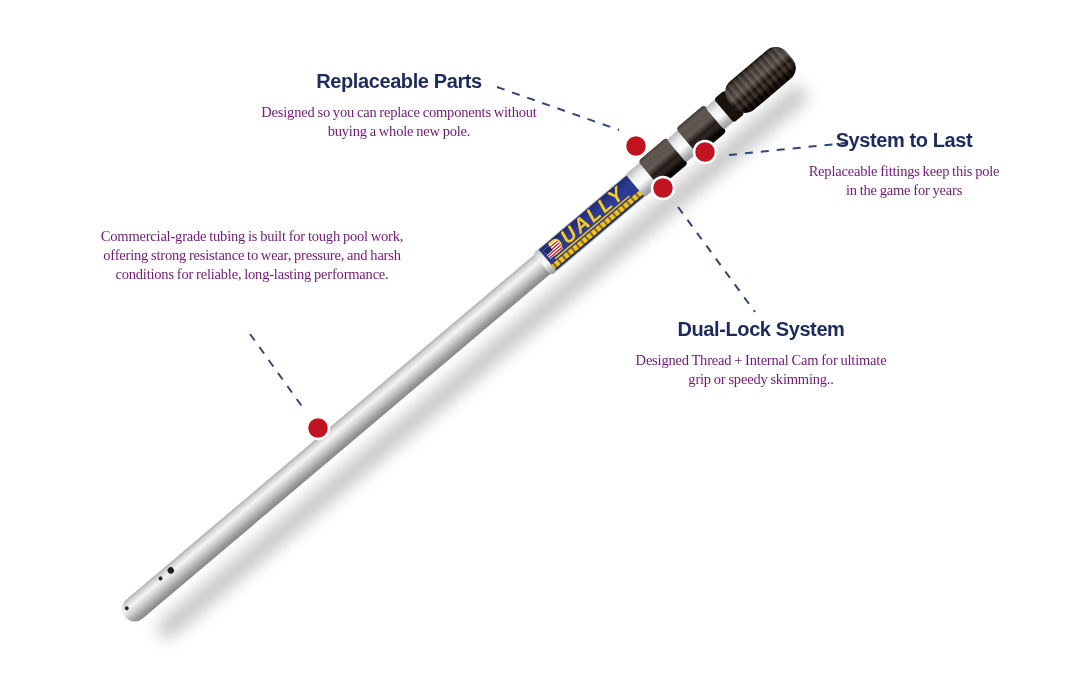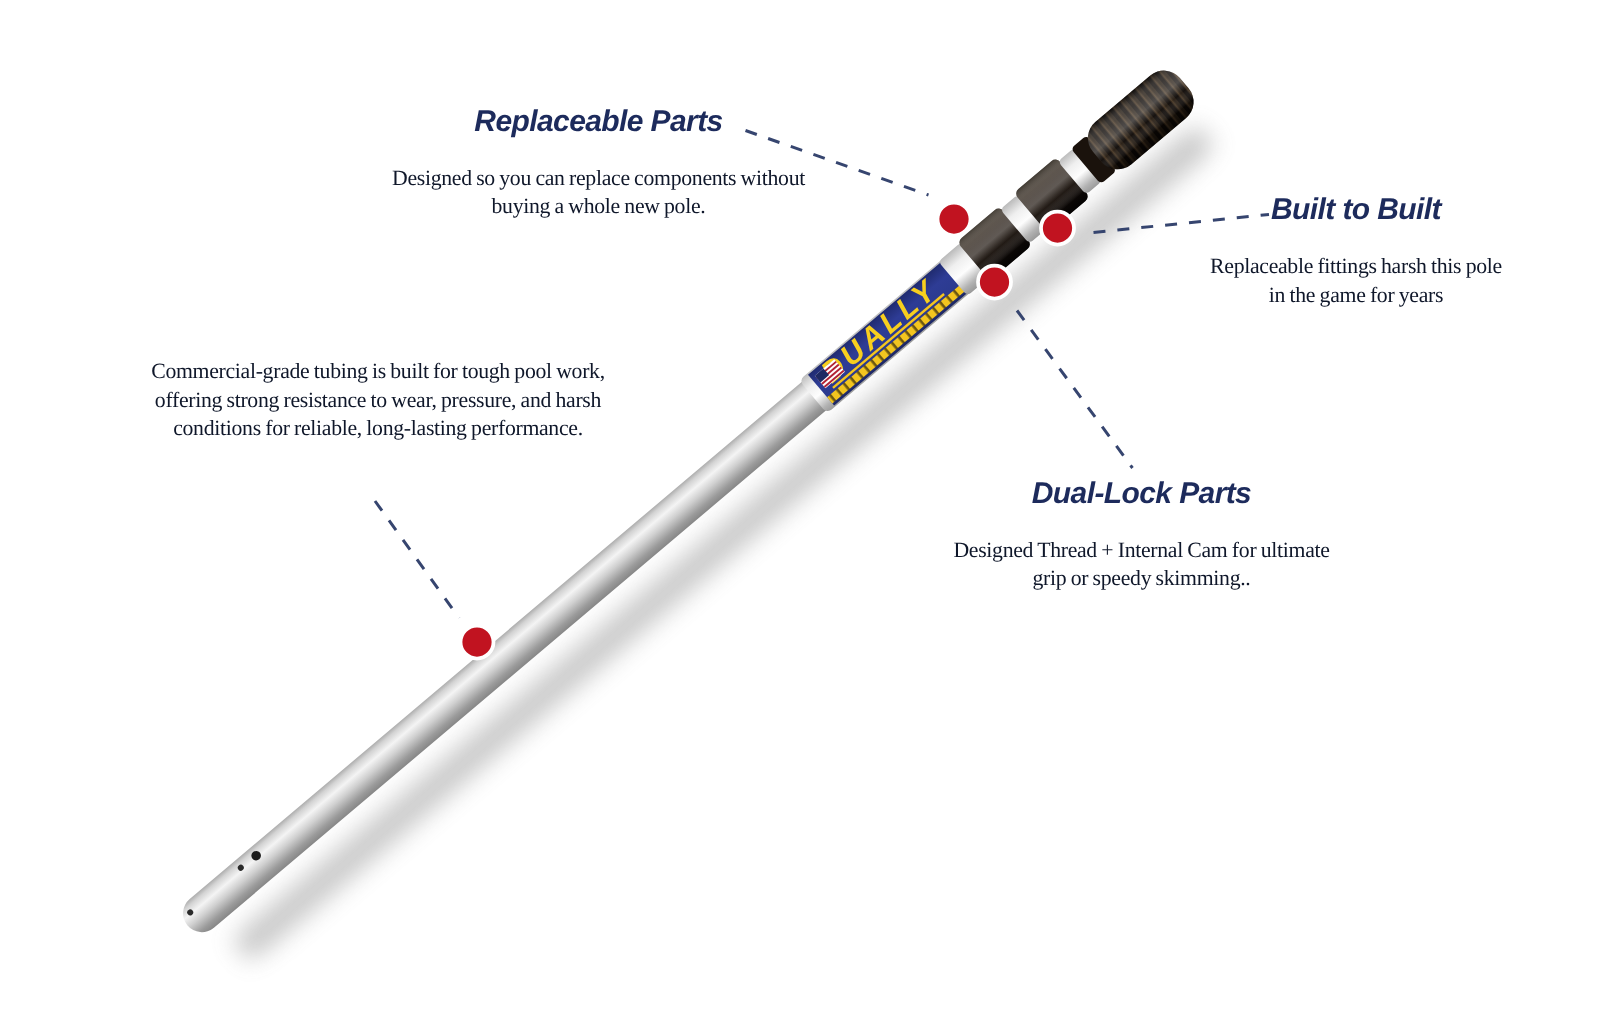--- a/index.html
+++ b/index.html
@@ -25,30 +25,29 @@
     z-index: 5;
   }
   .feature h2 {
     margin: 0 0 9px 0;
     font-family: "Liberation Sans", sans-serif;
     font-weight: 700;
     font-size: 20px;
     line-height: 25px;
     letter-spacing: -0.4px;
     color: #1d2b5c;
-    font-style: italic;
   }
   .feature p {
-    margin: 16px;
+    margin: 4px;
     font-family: "Liberation Serif", serif;
     font-size: 14.5px;
     line-height: 19px;
     letter-spacing: -0.2px;
     word-spacing: -0.5px;
-    color: #0f172a;
+    color: #701a75;
     white-space: pre-line;
   }
   .f-replaceable { left: 399px; top: 69px;  width: 360px; }
   .f-built       { left: 904px; top: 128px; width: 300px; }
   .f-commercial  { left: 252px; top: 223px; width: 420px; }
   .f-duallock    { left: 761px; top: 317px; width: 360px; }
 </style>
 </head>
 <body>
 
@@ -153,30 +152,30 @@
     <circle cx="318" cy="428" r="11" stroke="#ffffff" stroke-width="2.5" fill="#c11320"></circle>
   </svg>
 
   <div class="feature f-replaceable">
     <h2>Replaceable Parts</h2>
     <p>Designed so you can replace components without
 buying a whole new pole.</p>
   </div>
 
   <div class="feature f-built">
-    <h2>Built to Built</h2>
-    <p>Replaceable fittings harsh this pole
+    <h2>System to Last</h2>
+    <p>Replaceable fittings keep this pole
 in the game for years</p>
   </div>
 
   <div class="feature f-commercial">
     <p>Commercial-grade tubing is built for tough pool work,
 offering strong resistance to wear, pressure, and harsh
 conditions for reliable, long-lasting performance.</p>
   </div>
 
   <div class="feature f-duallock">
-    <h2>Dual-Lock Parts</h2>
+    <h2>Dual-Lock System</h2>
     <p>Designed Thread + Internal Cam for ultimate
 grip or speedy skimming..</p>
   </div>
 
 </div>
 
 </body></html>

